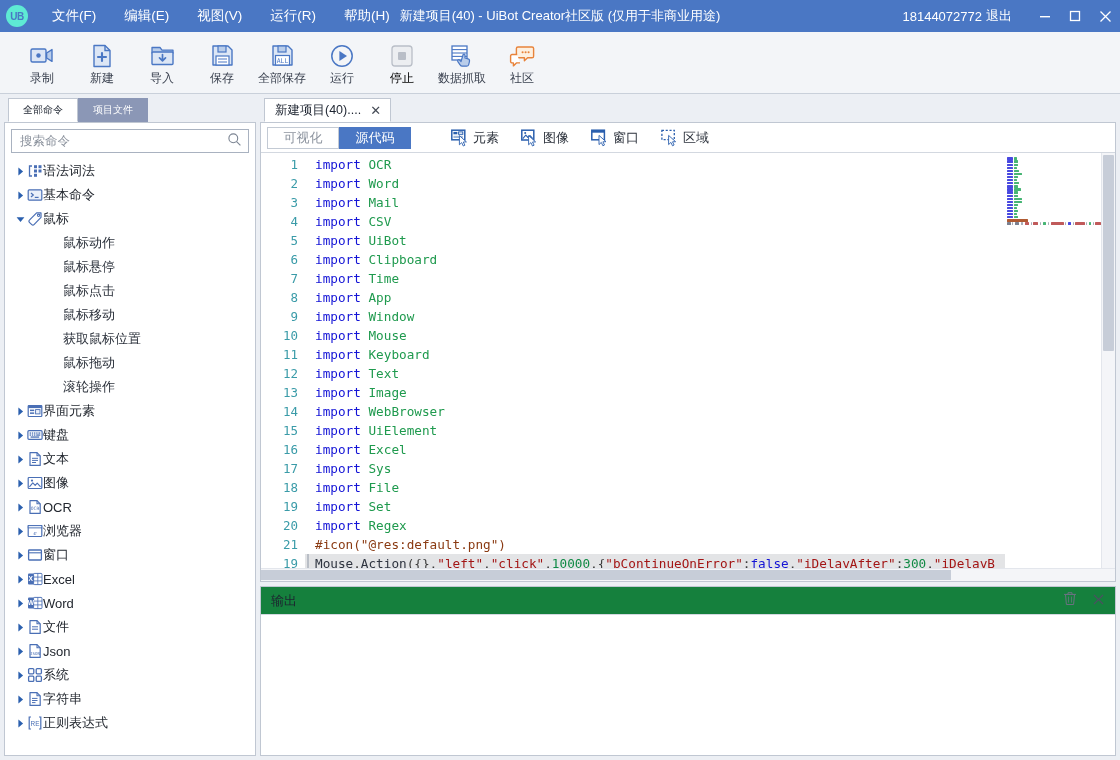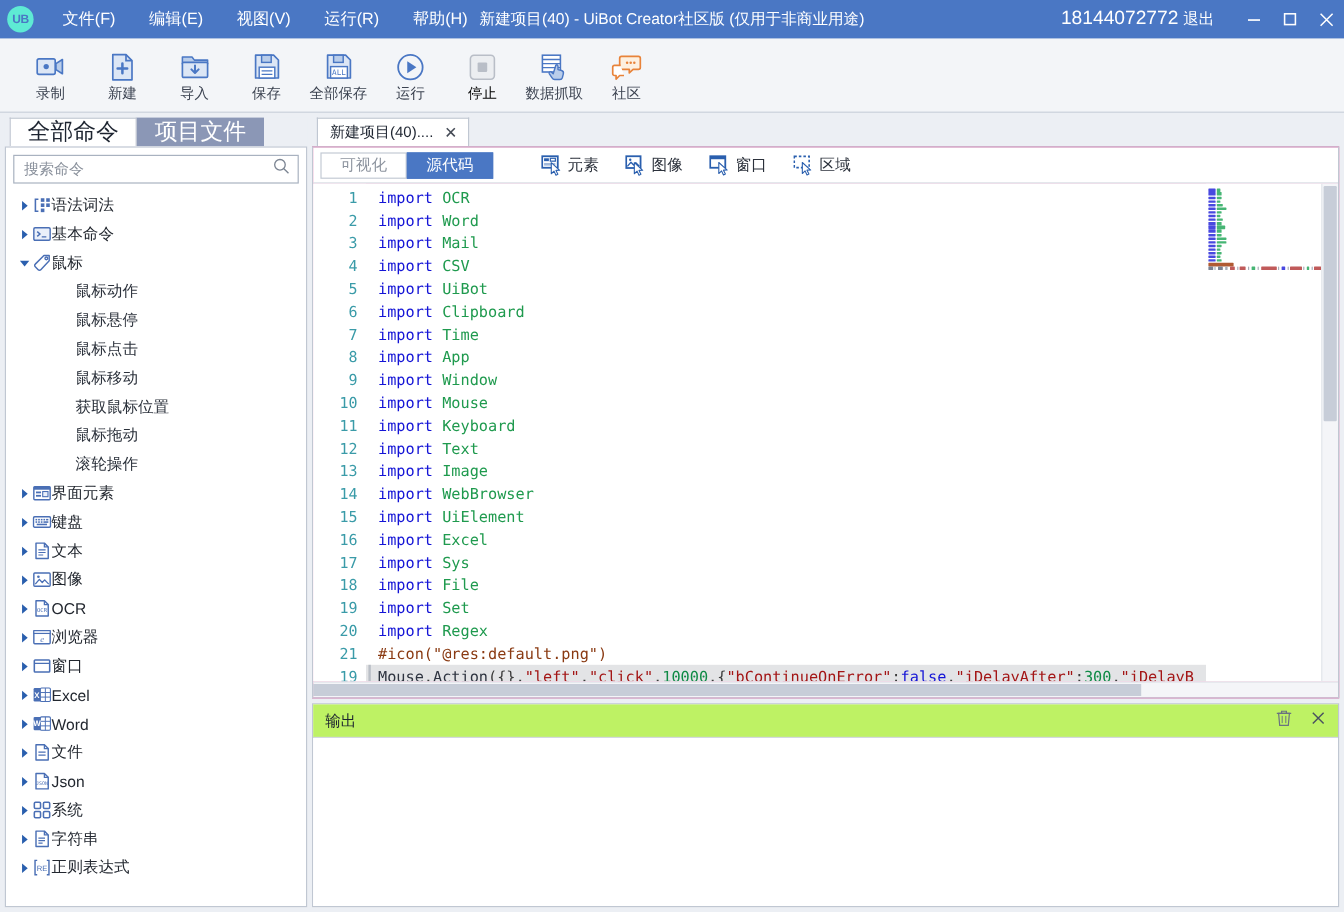--- a/index.html
+++ b/index.html
@@ -48,21 +48,21 @@
     position: absolute;
     left: 0; right: 0; top: 0; height: 32px;
     display: flex; align-items: center; justify-content: center;
     font-size: 13px; pointer-events: none;
   }
   .title-right {
     margin-left: auto;
     display: flex; align-items: center; height: 100%;
     z-index: 2;
   }
-  .user-info { font-size: 16px; margin-right: 4px; }
+  .user-info { font-size: 13px; margin-right: 4px; }
   .logout-link { font-size: 13px; margin-right: 18px; cursor: pointer; }
   .win-btn {
     width: 30px; height: 32px;
     display: flex; align-items: center; justify-content: center;
     cursor: default;
   }
   .win-btn svg { display: block; }
 
   
   .toolbar {
@@ -91,21 +91,21 @@
   
   .left-panel {
     width: 252px; min-width: 252px;
     display: flex; flex-direction: column;
     background: #eceff4;
   }
   .lp-tabs { display: flex; height: 24px; align-items: flex-end; padding-left: 4px; }
   .lp-tab {
     padding: 0 14px; height: 24px;
     display: flex; align-items: center;
-    font-size: 19px; cursor: pointer;
+    font-size: 10px; cursor: pointer;
     border: 1px solid transparent;
   }
   .lp-tab.active {
     background: #ffffff; color: #1d2430;
     border-color: #c0c7d2; border-bottom-color: #ffffff;
   }
   .lp-tab.inactive { background: #8b97b6; color: #ffffff; }
   .lp-inner {
     flex: 1; min-height: 0;
     background: #ffffff;
@@ -266,21 +266,21 @@
   
   .output-panel {
     height: 170px; min-height: 170px;
     margin-top: 4px;
     background: #ffffff;
     border: 1px solid #c0c7d2;
     display: flex; flex-direction: column;
   }
   .out-head {
     height: 28px; min-height: 28px;
-    background: #bef264;
+    background: #15803d;
     border-bottom: 1px solid #d3d8e0;
     display: flex; align-items: center;
     padding: 0 6px 0 10px;
   }
   .out-title { font-size: 13px; color: #1d2430; }
   .out-actions { margin-left: auto; display: flex; align-items: center; gap: 6px; }
   .out-ico-btn {
     width: 22px; height: 22px;
     display: flex; align-items: center; justify-content: center;
     cursor: pointer; border-radius: 2px;

